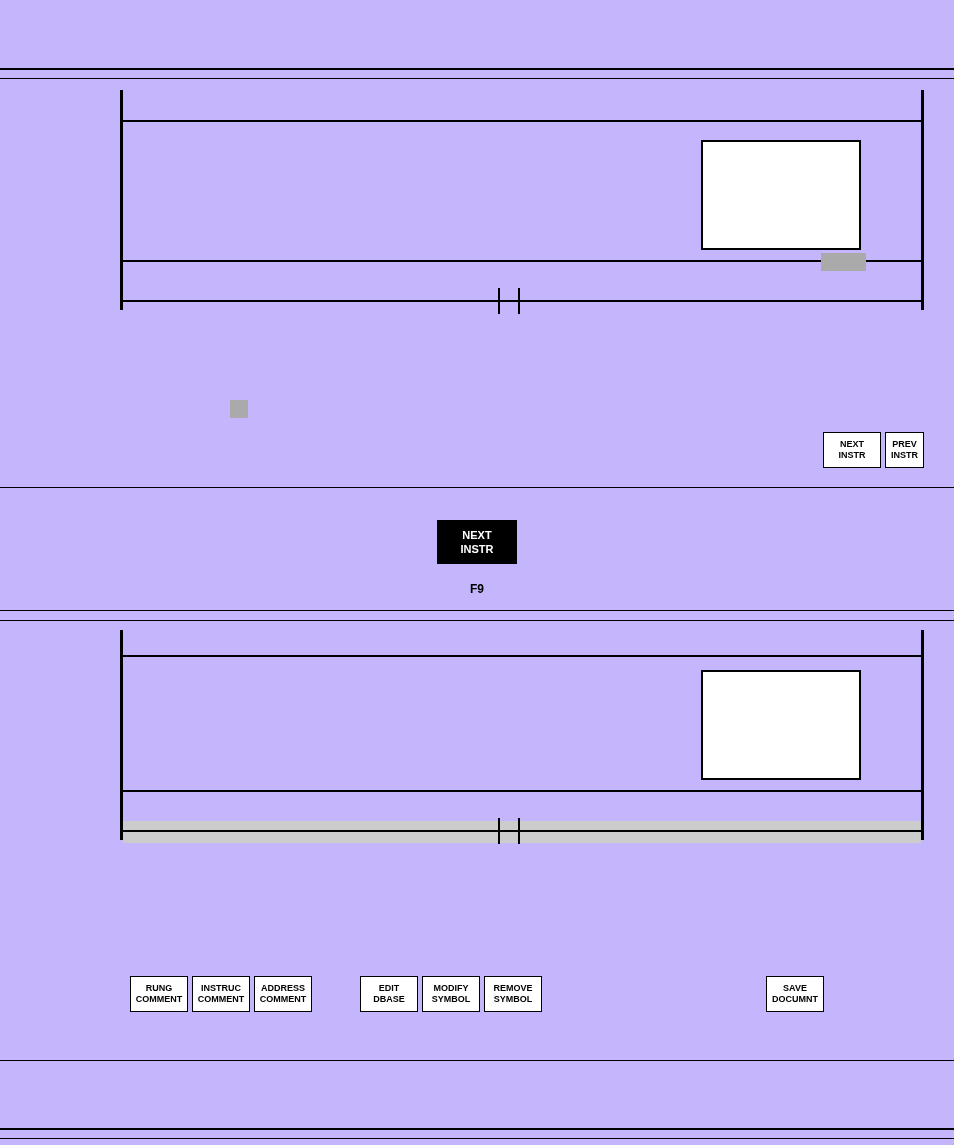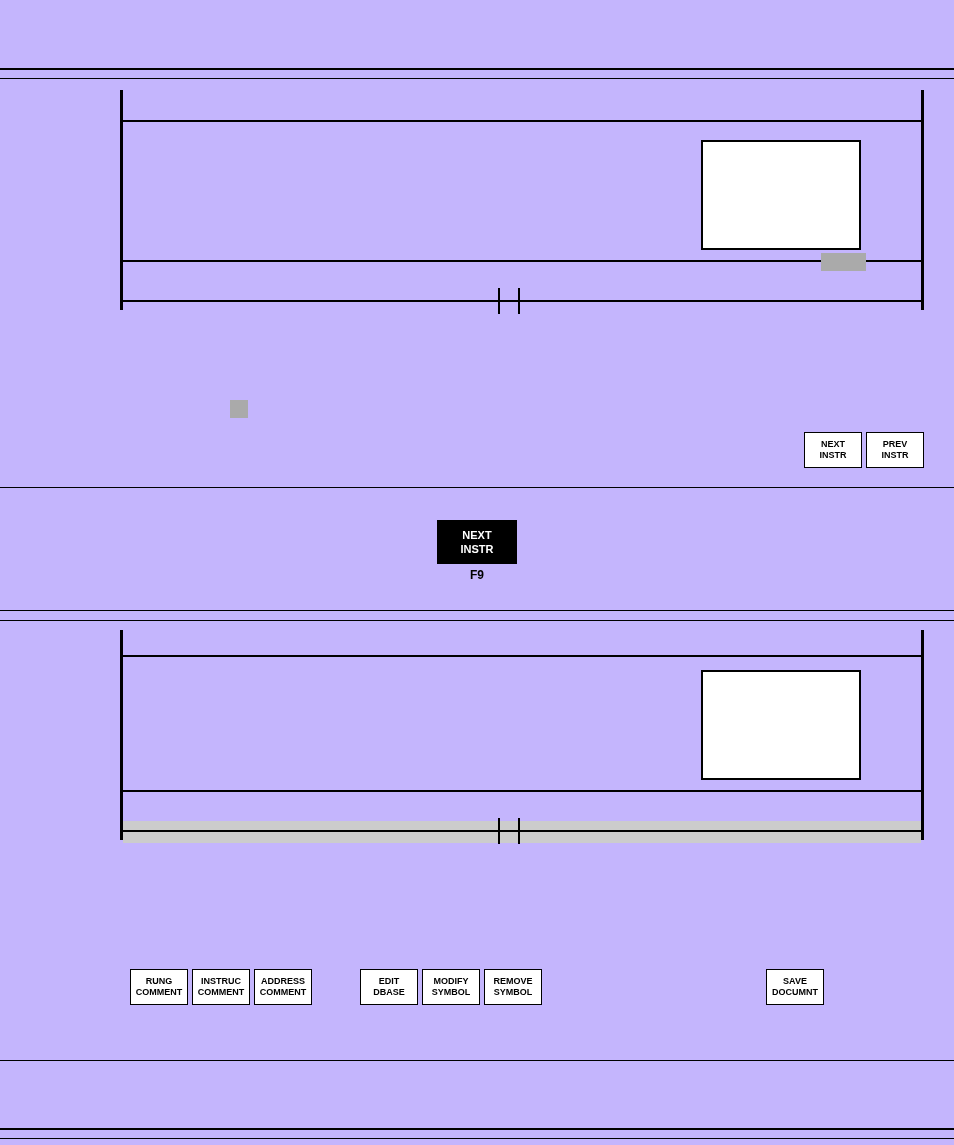--- a/index.html
+++ b/index.html
@@ -149,21 +149,21 @@
       font-weight: bold;
       text-align: center;
       display: flex;
       align-items: center;
       justify-content: center;
       cursor: pointer;
       line-height: 1.2;
     }
 
     .btn-prev-instr-1 {
-      width: 58px;
+      width: 39px;
       height: 36px;
       border: 1px solid #000;
       background: #fff;
       font-size: 9px;
       font-weight: bold;
       text-align: center;
       display: flex;
       align-items: center;
       justify-content: center;
       cursor: pointer;
@@ -202,21 +202,21 @@
       display: flex;
       align-items: center;
       justify-content: center;
       cursor: pointer;
       line-height: 1.3;
     }
 
     .f9-label {
       font-size: 12px;
       font-weight: bold;
-      margin-top: 4px;
+      margin-top: 18px;
     }
 
     
     .mid-rule-2 {
       position: absolute;
       top: 610px;
       left: 0;
       right: 0;
       height: 1px;
       background: #000;
@@ -316,21 +316,21 @@
     }
 
     
     .toolbar {
       position: absolute;
       top: 962px;
       left: 0;
       right: 0;
       height: 50px;
       display: flex;
-      align-items: center;
+      align-items: flex-end;
       padding: 0 130px;
       gap: 4px;
     }
 
     .toolbar-btn {
       height: 36px;
       min-width: 58px;
       border: 1px solid #000;
       background: #fff;
       font-size: 9px;

